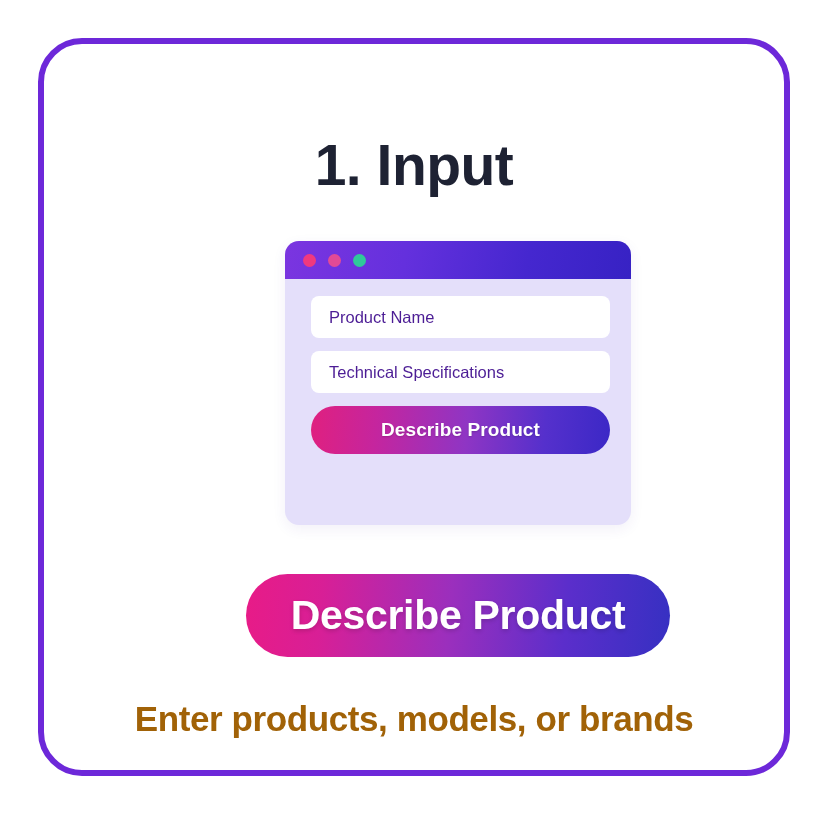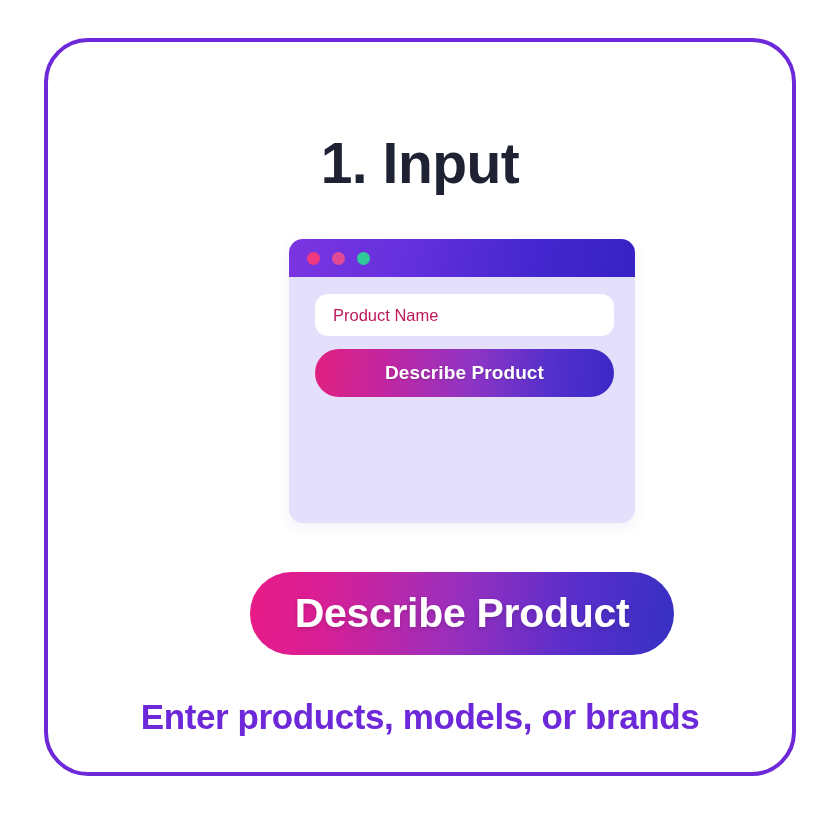--- a/index.html
+++ b/index.html
@@ -24,23 +24,22 @@
 
   
   .card {
     position: absolute;
     left: 38px;
     top: 38px;
     width: 752px;
     height: 738px;
     box-sizing: border-box;
     background: #ffffff;
-    border: 4px solid #6d28d9;
+    border: 6px solid #6d28d9;
     border-radius: 44px;
-    margin-left: 6px;
   }
 
   
   .step-title {
     position: absolute;
     left: 0;
     right: 0;
     top: 92px;
     text-align: center;
     font-size: 57px;
@@ -83,28 +82,28 @@
   .dot-green { background: #2fc99a; }
 
   .mockup-body {
     padding: 17px 21px 0 26px;
     box-sizing: border-box;
   }
 
   .field {
     height: 42px;
     background: #ffffff;
-    border-radius: 13px;
+    border-radius: 8px;
     display: flex;
     align-items: center;
     padding-left: 18px;
     box-sizing: border-box;
     margin-bottom: 13px;
     font-size: 16.5px;
-    color: #be185d;
+    color: #4c1d95;
   }
 
   .mini-button {
     height: 48px;
     border-radius: 26px;
     margin-top: 4px;
     display: flex;
     align-items: center;
     justify-content: center;
     background: linear-gradient(95deg, #e0207f 0%, #c5259e 22%, #8f35c4 52%, #5530cc 78%, #3b28c6 100%);
@@ -137,21 +136,21 @@
   
   .caption {
     position: absolute;
     left: 0;
     right: 0;
     top: 655px;
     text-align: center;
     font-size: 35px;
     font-weight: bold;
     letter-spacing: -0.4px;
-    color: #6d28d9;
+    color: #a16207;
   }
 </style>
 </head>
 <body>
 
 <div id="stage">
 
   <div class="card">
 
     <div class="step-title">1. Input</div>
@@ -164,20 +163,23 @@
         <span class="dot dot-green"></span>
       </div>
 
       <div class="mockup-body">
 
         <div class="field">
           <span>Product Name</span>
         </div>
 
 
+        <div class="field">
+          <span>Technical Specifications</span>
+        </div>
 
         <div class="mini-button">
           <span>Describe Product</span>
         </div>
 
       </div>
     </div>
 
     <div class="cta">
       <span>Describe Product</span>

